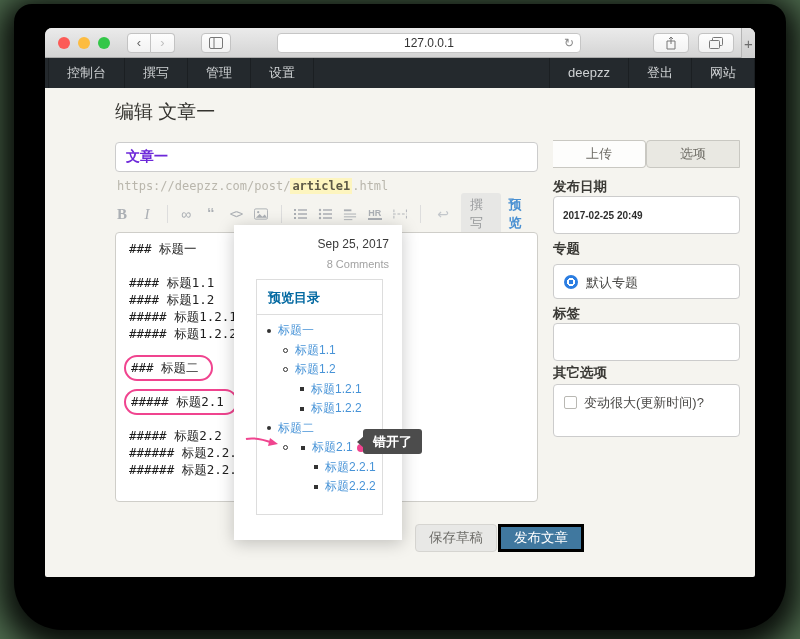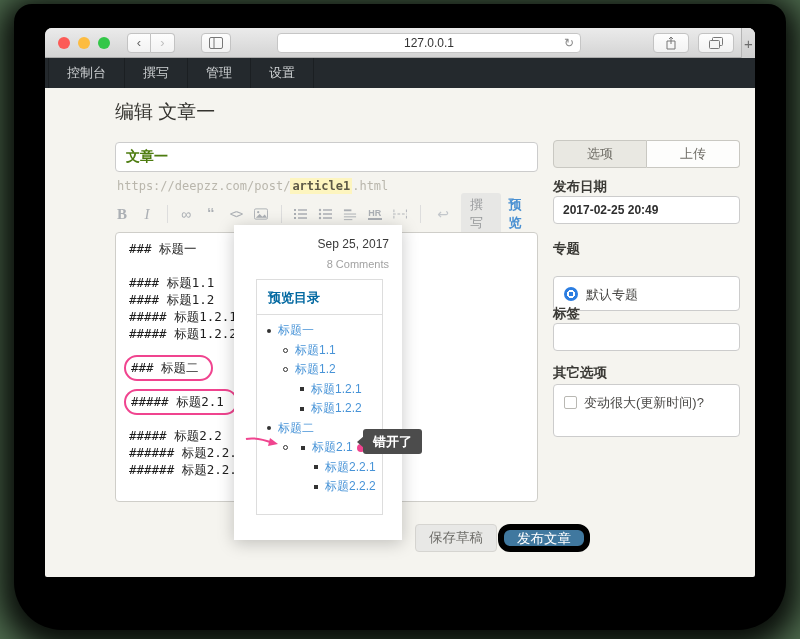--- a/index.html
+++ b/index.html
@@ -34,21 +34,21 @@
   
   .nav { position:absolute; left:0; top:30px; width:710px; height:30px; background:#24292d;
     display:flex; justify-content:space-between; font-size:13px; }
   .nav-left,.nav-right { display:flex; height:30px; }
   .nav-item { color:#cfd2d4; line-height:30px; padding:0 18px; border-right:1px solid #1b1f22; }
   .nav-left .nav-item:first-child { border-left:1px solid #1b1f22; margin-left:3px; }
   .nav-right .nav-item:first-child { border-left:1px solid #1b1f22; }
   
   .page-title { position:absolute; left:70px; top:71px; font-size:19px; font-weight:normal; color:#34332f; }
   .title-input { position:absolute; left:70px; top:114px; width:423px; height:30px; background:#fff;
-    border:1px solid #ccc; border-radius:4px; font-size:14px; font-weight:bold; color:#4d7c0f; padding:0 10px;
+    border:1px solid #ccc; border-radius:4px; font-size:14px; font-weight:bold; color:#6d28d9; padding:0 10px;
     font-family:"Liberation Sans",sans-serif; }
   .slug { position:absolute; left:72px; top:151px; font-family:"DejaVu Sans Mono",monospace; font-size:12px; color:#b9b6ac; }
   .slug .hl { background:#fdf5bf; color:#5d5946; font-weight:bold; padding:1px 2px; }
   
   .toolbar { position:absolute; left:70px; top:172px; width:423px; height:28px; display:flex; align-items:center; }
   .ti { color:#abafb4; font-size:13px; margin-right:11px; display:inline-flex; align-items:center; justify-content:center; min-width:14px; }
   .ti.bold { font-family:"Liberation Serif",serif; font-weight:bold; font-size:15px; }
   .ti.italic { font-family:"Liberation Serif",serif; font-style:italic; font-size:15px; }
   .ti.link { font-size:14px; }
   .ti.quote { font-size:20px; line-height:8px; height:12px; overflow:hidden; }
@@ -85,32 +85,32 @@
   .tooltip { position:absolute; left:318px; top:401px; height:25px; background:#4c4c4c; color:#fff;
     font-size:13px; font-weight:bold; line-height:25px; padding:0 10px; border-radius:3px; z-index:7; white-space:nowrap; }
   .tooltip:before { content:""; position:absolute; left:-6px; top:7px; border:6px solid transparent;
     border-left:none; border-right:7px solid #4c4c4c; }
   
   .sb-tabs { position:absolute; left:508px; top:112px; width:187px; height:28px; display:flex; }
   .sb-tab { flex:1; font-size:13px; color:#6f6d66; text-align:center; line-height:26px; border:1px solid #c9c8c2; }
   .sb-tab.active { background:#e9e8e2; border-radius:4px 0 0 4px; }
   .sb-tab.idle { background:#fdfdfc; border-left:none; border-radius:0 4px 4px 0; }
   .sb-label { position:absolute; left:508px; font-size:13.5px; font-weight:bold; color:#3b3a36; }
-  .sb-input { position:absolute; left:508px; width:187px; height:28px; background:#fff; border:1px solid #ccc;
-    border-radius:4px; font-size:12px; font-weight:bold; color:#2e2e2e; padding:0 9px; font-family:"Liberation Sans",sans-serif; }
+  .sb-input { position:absolute; left:508px; width:187px; height:38px; background:#fff; border:1px solid #ccc;
+    border-radius:4px; font-size:10px; font-weight:bold; color:#2e2e2e; padding:0 9px; font-family:"Liberation Sans",sans-serif; }
   .sb-box { position:absolute; left:508px; width:187px; background:#fff; border:1px solid #ccc; border-radius:4px;
     display:flex; align-items:flex-start; padding:9px 10px; font-size:13px; color:#4a4947; }
   .radio { width:14px; height:14px; border-radius:50%; flex:none; margin-right:8px; margin-top:1px;
     background:radial-gradient(circle,#2b7de1 0 2.5px,#fff 2.5px 4px,#2b7de1 4px 7px); }
   .checkbox { width:13px; height:13px; border:1px solid #b9b8b3; border-radius:2px; background:#fff; flex:none; margin-right:7px; margin-top:2px; }
   
   .btn-save { position:absolute; left:370px; top:496px; height:28px; padding:0 13px; background:#e8e8e6;
     border:1px solid #d6d5d1; border-radius:4px; font-size:13.5px; color:#6d6c68; }
   .btn-publish { position:absolute; left:453px; top:496px; height:28px; padding:0 13px; background:#40789f;
-    border:6px solid #000000; border-radius:12px; font-size:13.5px; color:#fff; }
+    border:3px solid #000000; border-radius:0; font-size:13.5px; color:#fff; }
   svg { display:block; }
 </style>
 </head>
 <body>
 
 <div class="stage">
   <div class="desktop-shadow"></div>
 
   <div class="window">
 
@@ -152,20 +152,25 @@
       <div class="btn-plus">+</div>
     </div>
 
     <div class="nav">
       <div class="nav-left">
           <span class="nav-item">控制台</span>
           <span class="nav-item">撰写</span>
           <span class="nav-item">管理</span>
           <span class="nav-item">设置</span>
         </div>
+      <div class="nav-right">
+          <span class="nav-item">deepzz</span>
+          <span class="nav-item">登出</span>
+          <span class="nav-item">网站</span>
+        </div>
     </div>
 
     <div class="page-title">编辑 文章一</div>
     <input class="title-input" value="文章一" style="">
     <div class="slug">
       <span>https://deepzz.com/post/</span><span class="hl">article1</span><span>.html</span>
     </div>
 
     <div class="toolbar">
       <span class="ti bold">B</span>
@@ -294,27 +299,27 @@
     <div class="arrow-svg">
       <svg width="34" height="16" viewBox="0 0 34 16">
         <path d="M1 5 C 10 3, 20 6, 28 9" fill="none" stroke="#f0448f" stroke-width="2"></path>
         <path d="M25 4 L33 10 L23 12 Z" fill="#f0448f"></path>
       </svg>
     </div>
 
     <div class="tooltip">错开了</div>
 
     <div class="sb-tabs">
+      <div class="sb-tab idle">上传</div>
       <div class="sb-tab active">选项</div>
-      <div class="sb-tab idle">上传</div>
     </div>
     <div class="sb-label" style="top:150px">发布日期</div>
     <input class="sb-input" style="top: 168px;" value="2017-02-25 20:49">
     <div class="sb-label" style="top:212px">专题</div>
-    <div class="sb-box" style="top:248px; height:35px">
+    <div class="sb-box" style="top:236px; height:35px">
       <span class="radio"></span>
       <span>默认专题</span>
     </div>
     <div class="sb-label" style="top:277px">标签</div>
     <input class="sb-input" style="top: 295px;" value="">
     <div class="sb-label" style="top:336px">其它选项</div>
     <div class="sb-box" style="top:356px; height:53px">
       <span class="checkbox"></span>
       <span style="line-height:17px">变动很大(更新时间)?</span>
     </div>

